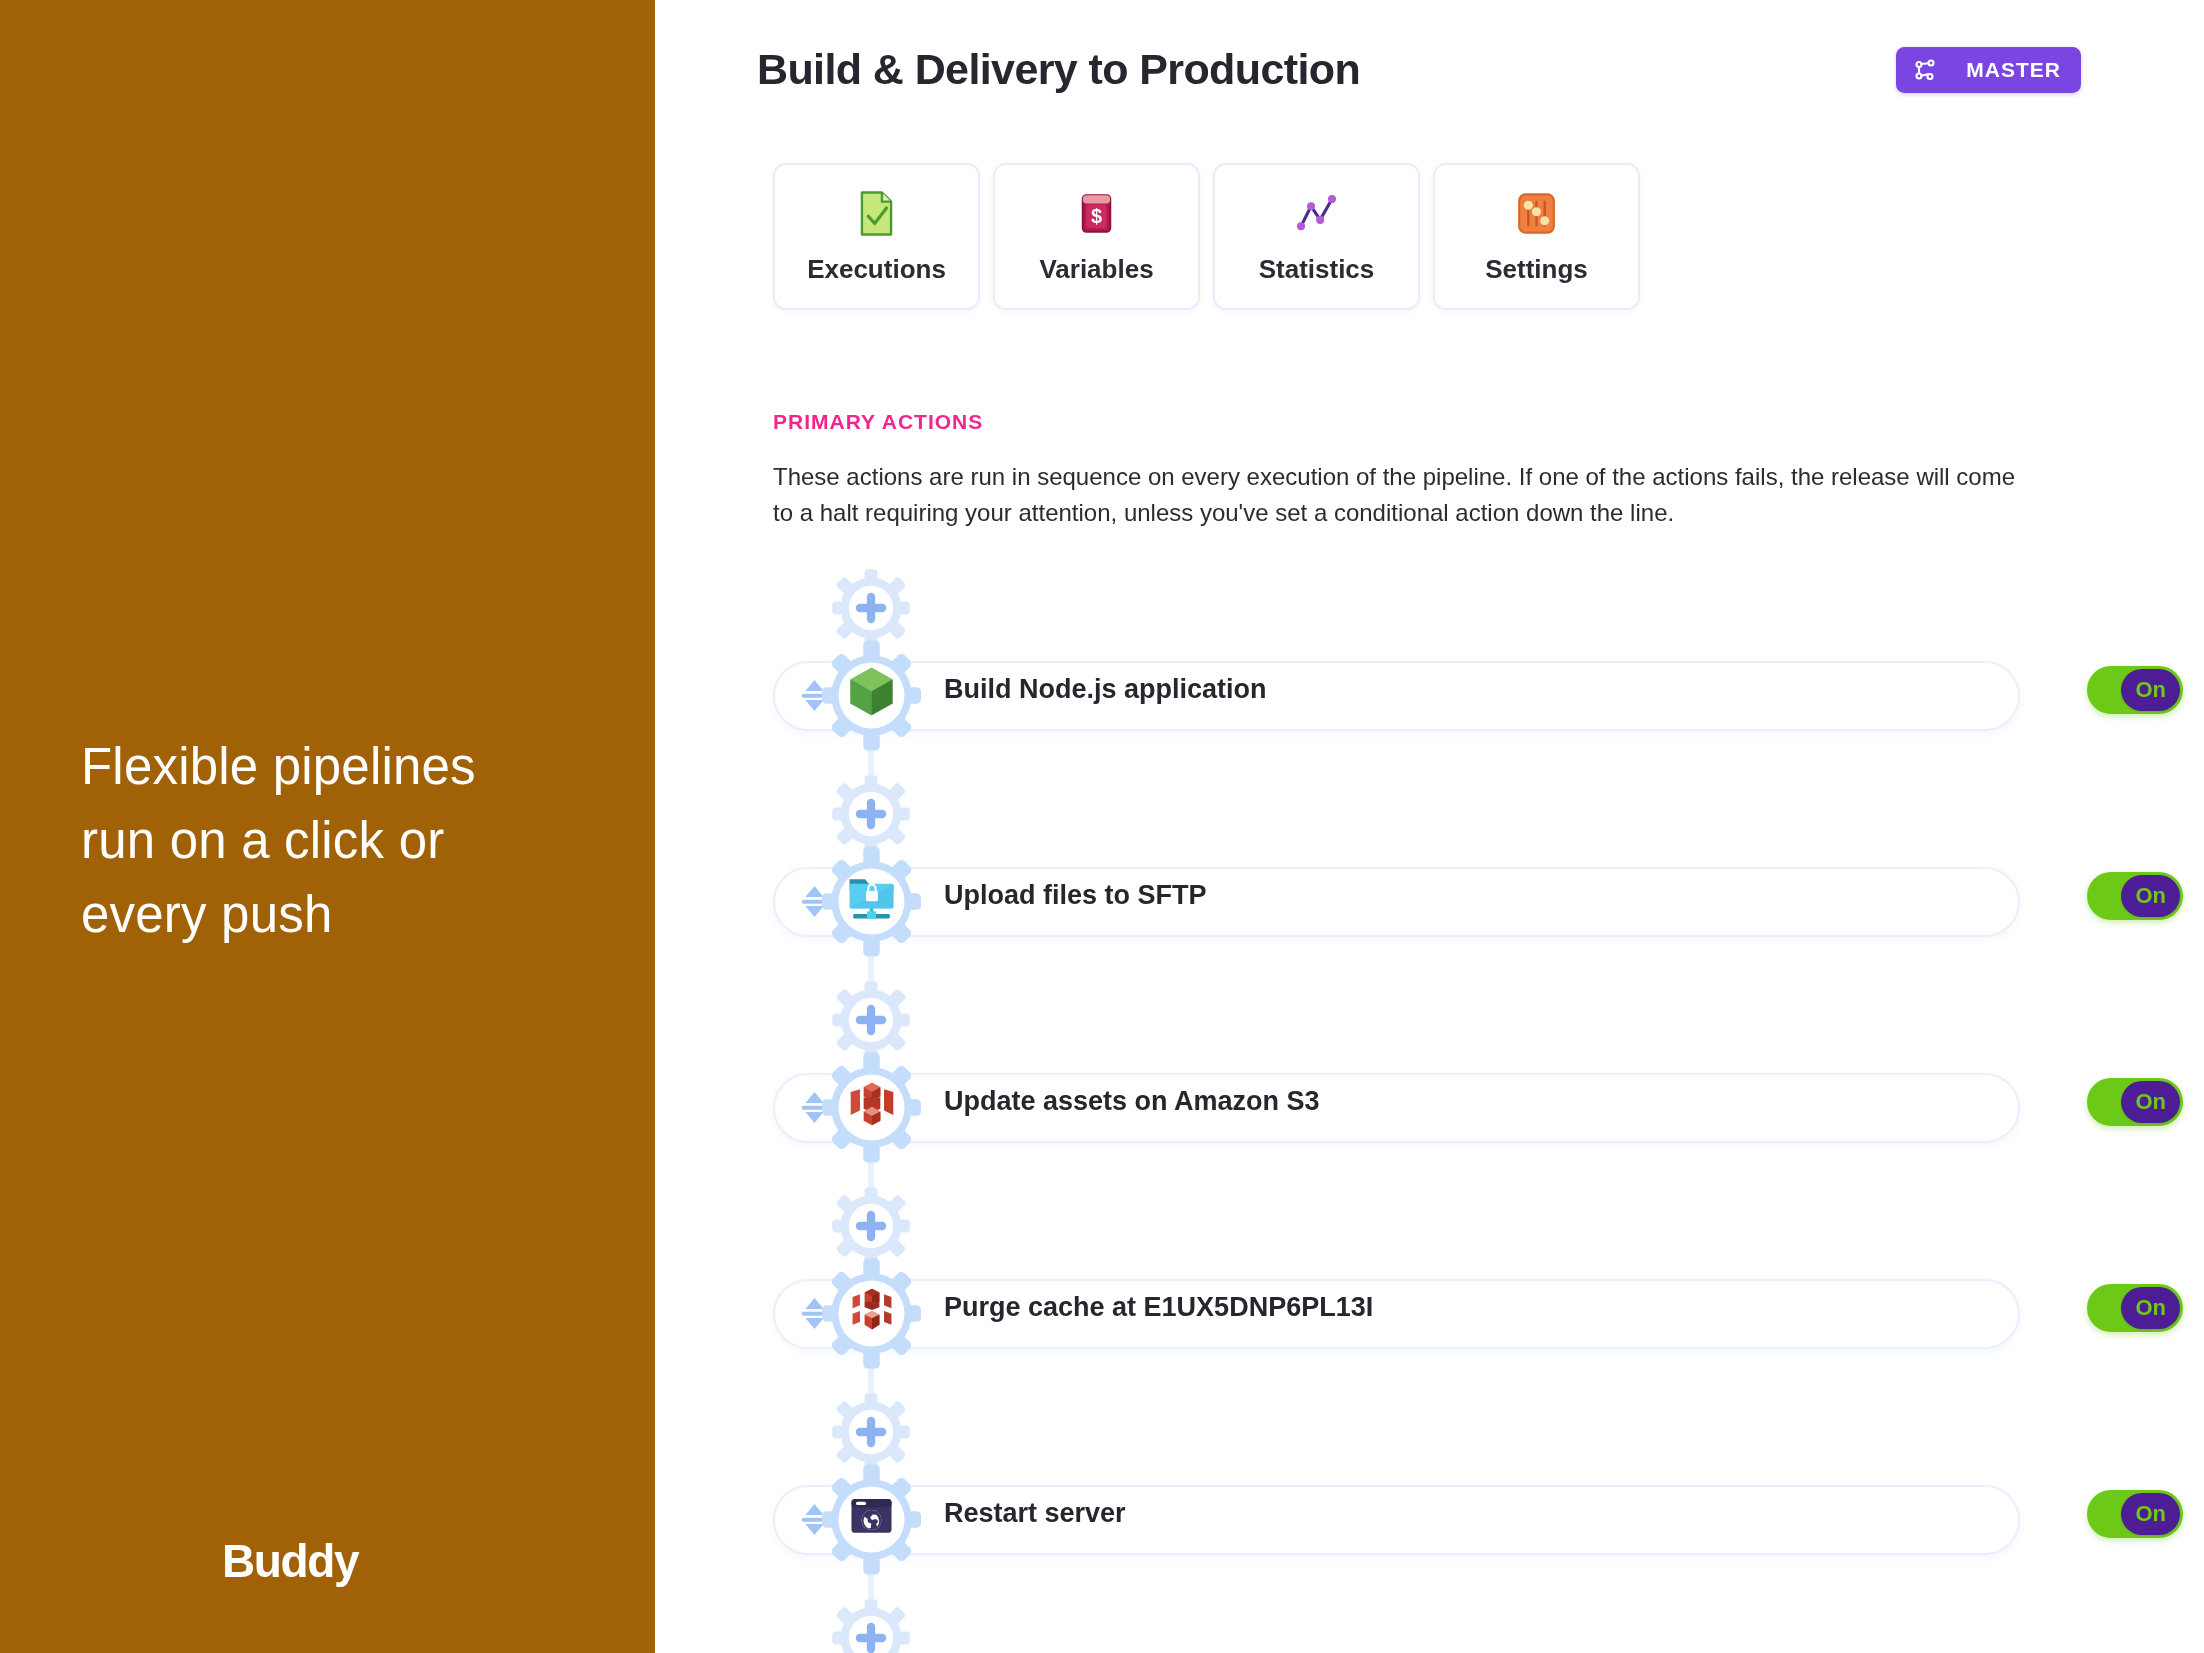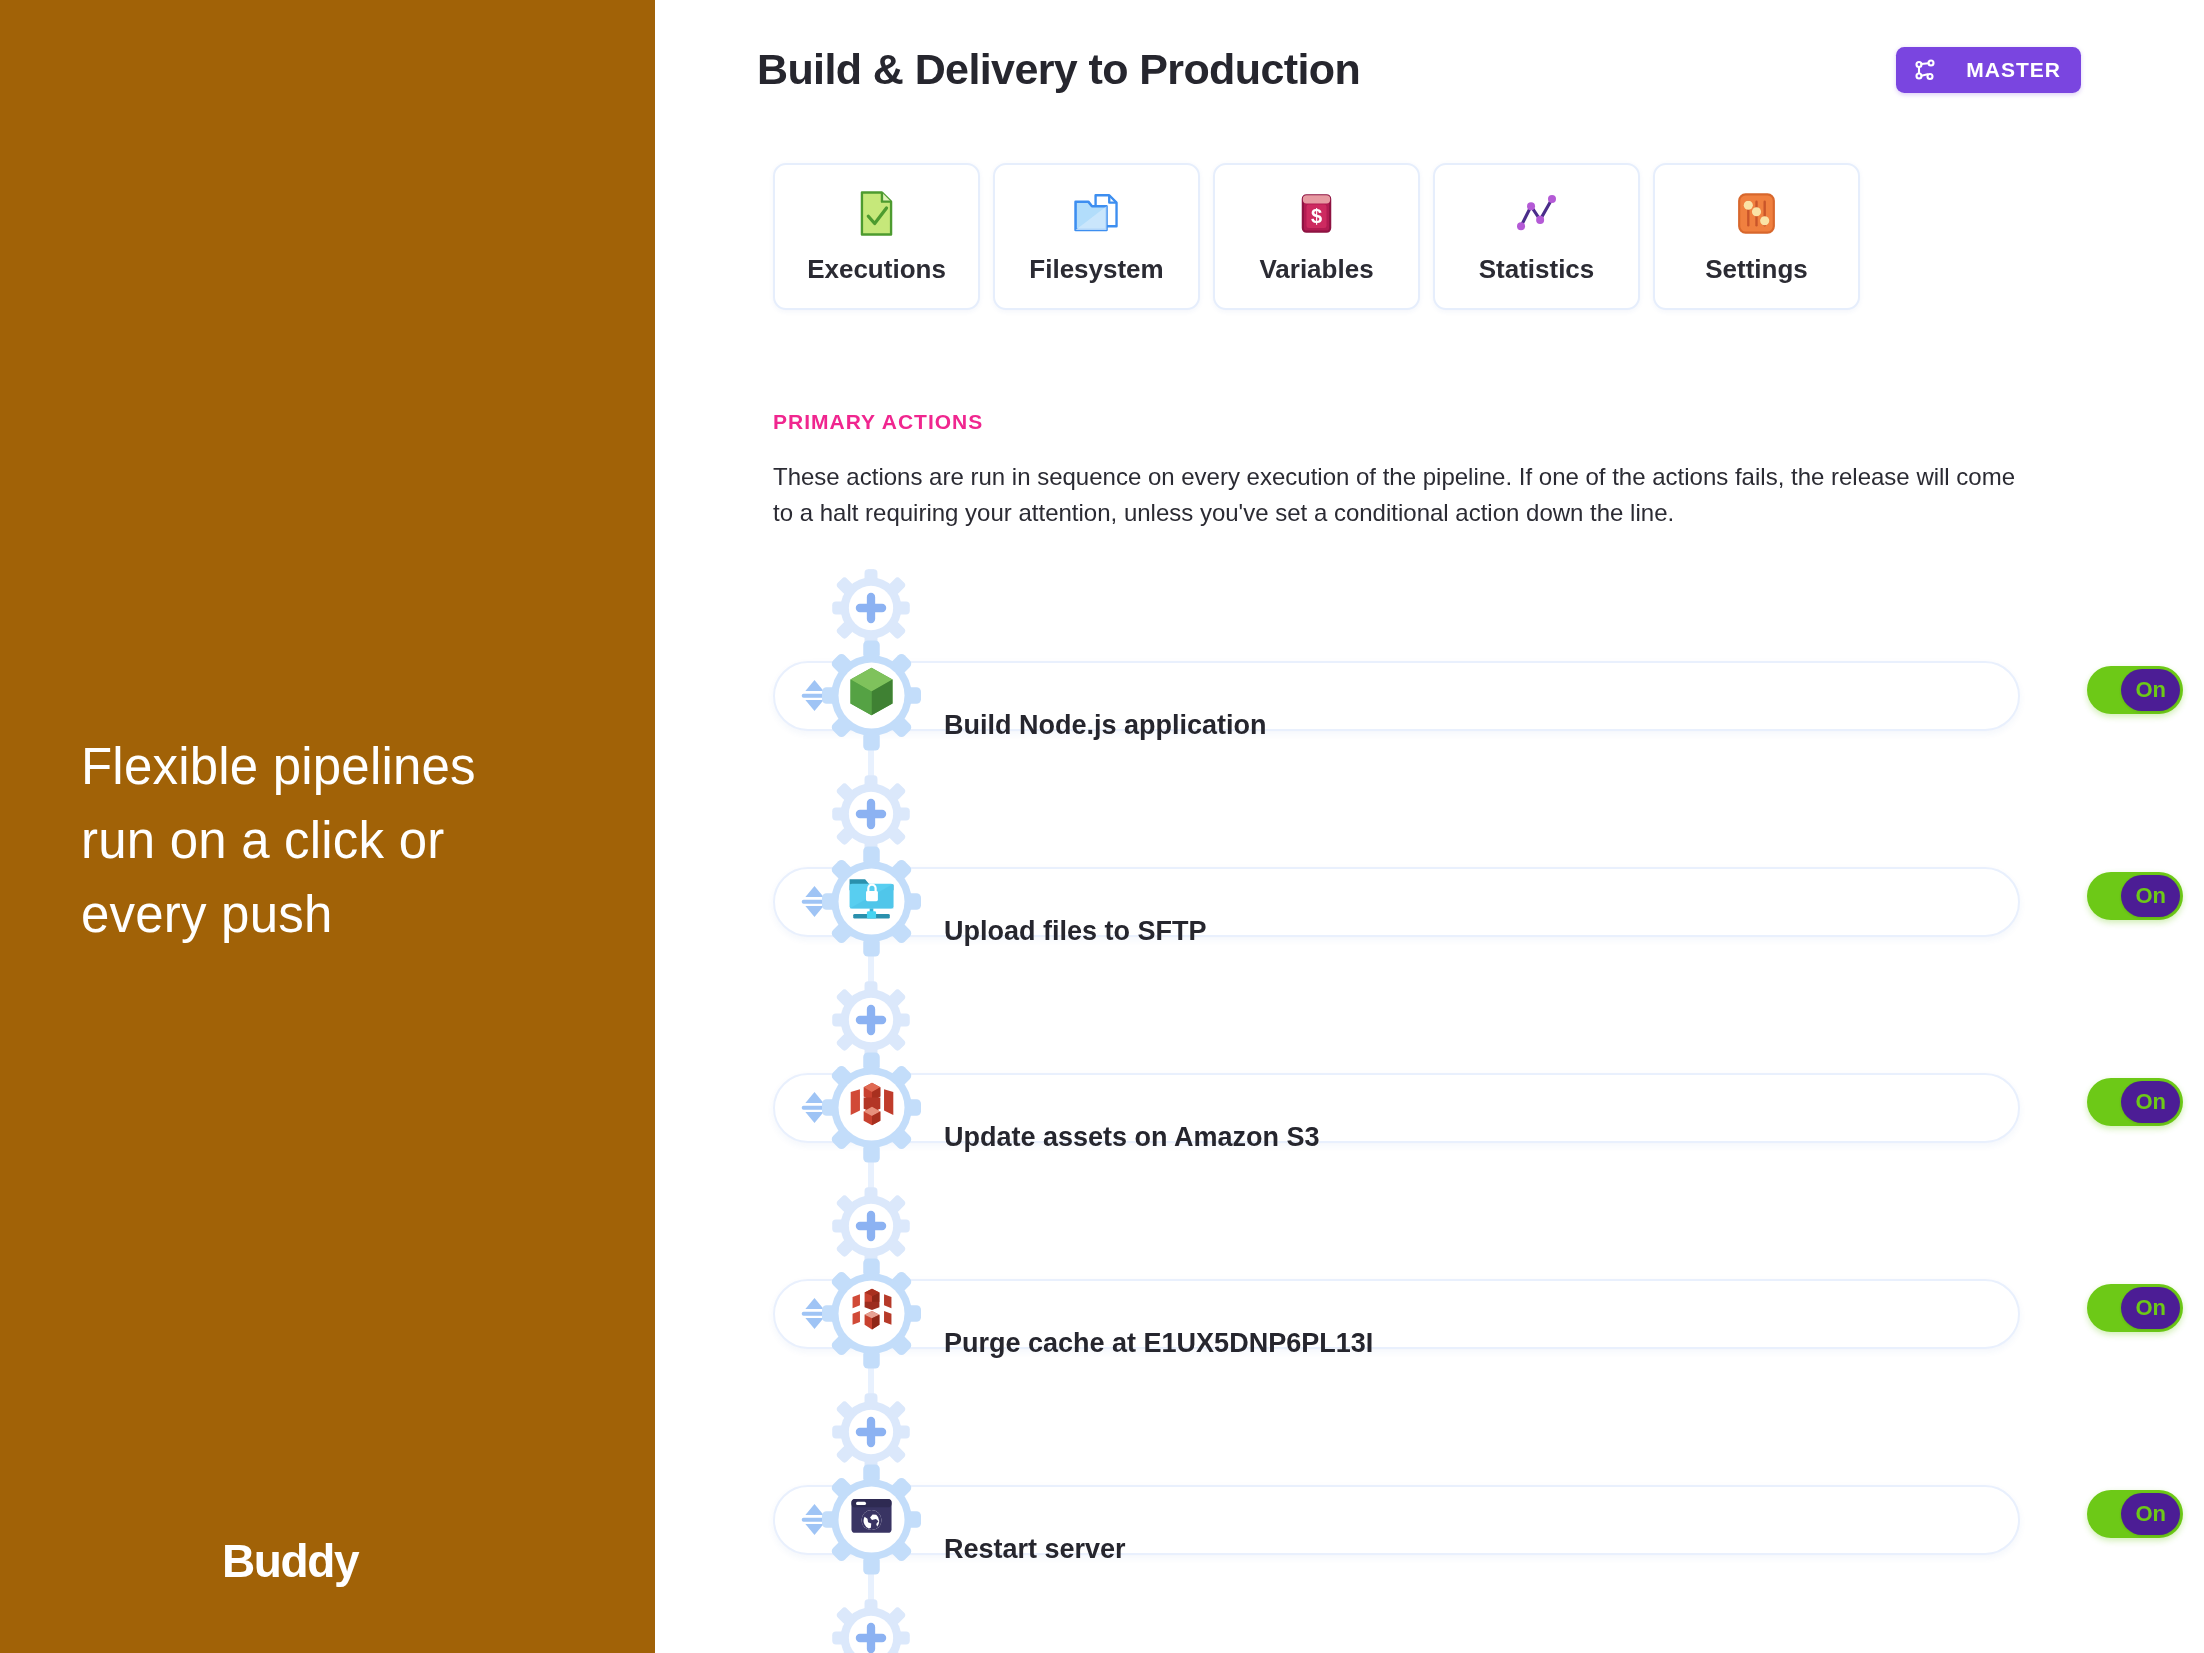--- a/index.html
+++ b/index.html
@@ -100,21 +100,21 @@
   }
   .action-gear{position:absolute;left:48px;top:-11px;width:101px;height:121px;}
   .action-gear svg{display:block;}
   .action-icon{
     position:absolute;left:70px;top:17.4px;width:57px;height:57px;
     display:flex;align-items:center;justify-content:center;
   }
   .action-icon svg{display:block;}
   .action-name{
     position:absolute;left:171px;top:27.5px;
-    font-size:27px;font-weight:700;color:#26262e;white-space:nowrap;margin-top:36px;
+    font-size:27px;font-weight:700;color:#26262e;white-space:nowrap;
   }
   .toggle{
     position:absolute;right:22px;top:20px;width:96px;height:48px;
     background:#6dc917;border-radius:24px;cursor:pointer;
     box-shadow:0 2.8px 6.4px rgba(109,201,23,.32);
   }
   .toggle-knob{
     position:absolute;right:2.8px;top:2.8px;width:59px;height:42px;
     background:#4c1d95;border-radius:21px;
     display:flex;align-items:center;justify-content:center;
@@ -163,31 +163,20 @@
           <svg viewBox="0 0 56 56" width="51" height="51">
             <path d="M12 5h22l10 10v36H12z" fill="#c6e87a" stroke="#4d9b2f" stroke-width="2.6" stroke-linejoin="round"></path>
             <path d="M34 5v10h10" fill="#e4f4bd" stroke="#4d9b2f" stroke-width="2.6" stroke-linejoin="round"></path>
             <path d="M19 31l7 8 13-17" fill="none" stroke="#4d9b2f" stroke-width="3.6" stroke-linecap="round" stroke-linejoin="round"></path>
           </svg>
         </span>
         <span class="tab-label">Executions</span>
       </div>
 
 
-      <div class="tab">
-        <span class="tab-icon">
-          <svg viewBox="0 0 56 56" width="51" height="51">
-            <path d="M27 8h15l8 8v26H27z" fill="#ffffff" stroke="#3d8ef0" stroke-width="2.6" stroke-linejoin="round"></path>
-            <path d="M42 8v8h8" fill="none" stroke="#3d8ef0" stroke-width="2.6" stroke-linejoin="round"></path>
-            <path d="M5 15h14l4 5h16v26H5z" fill="#b2ddfb" stroke="#3d8ef0" stroke-width="2.8" stroke-linejoin="round"></path>
-            <path d="M5 46 39 20v26z" fill="#cfe9fd" opacity=".8"></path>
-          </svg>
-        </span>
-        <span class="tab-label">Filesystem</span>
-      </div>
 
       <div class="tab">
         <span class="tab-icon">
           <svg viewBox="0 0 56 56" width="51" height="51">
             <rect x="13" y="8" width="30" height="40" rx="4" fill="#b31b52" stroke="#8e1342" stroke-width="2.4"></rect>
             <rect x="13" y="8" width="30" height="9" rx="4" fill="#e79aa2"></rect>
             <rect x="17" y="18" width="22" height="26" rx="2.5" fill="#cd2a60"></rect>
             <text x="28" y="38" font-family="Liberation Sans, sans-serif" font-size="22" font-weight="700" fill="#ffffff" text-anchor="middle">$</text>
           </svg>
         </span>

